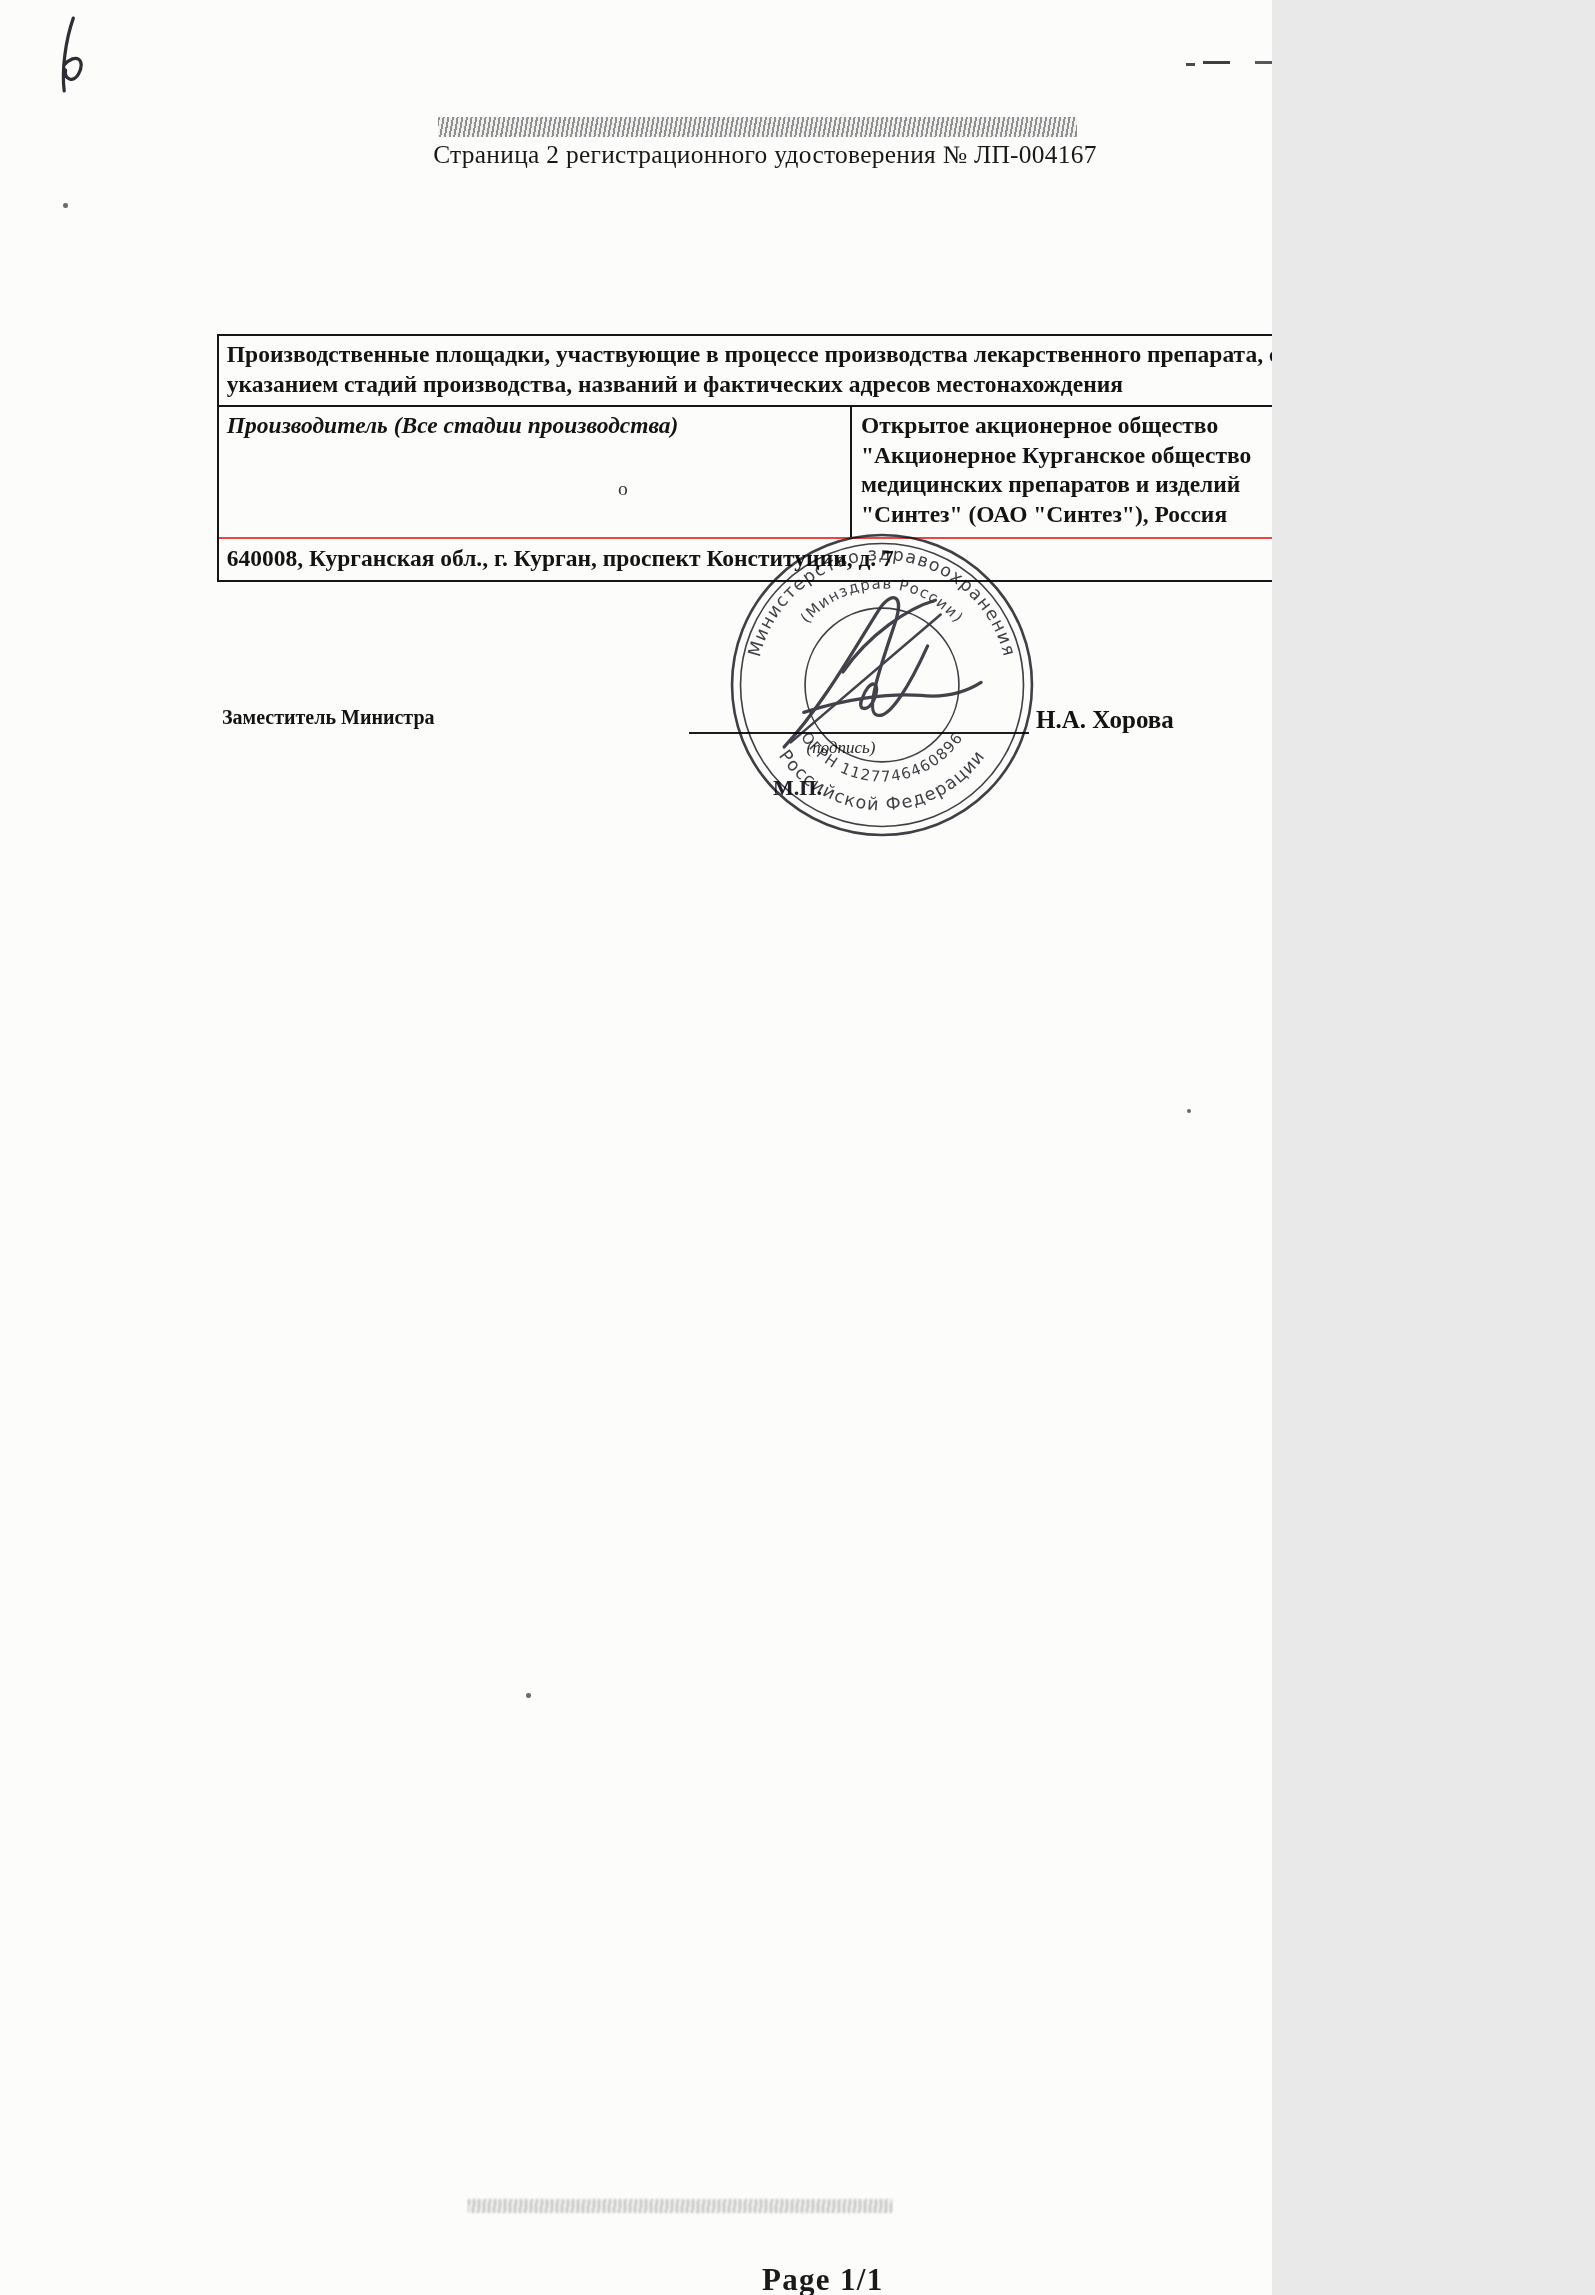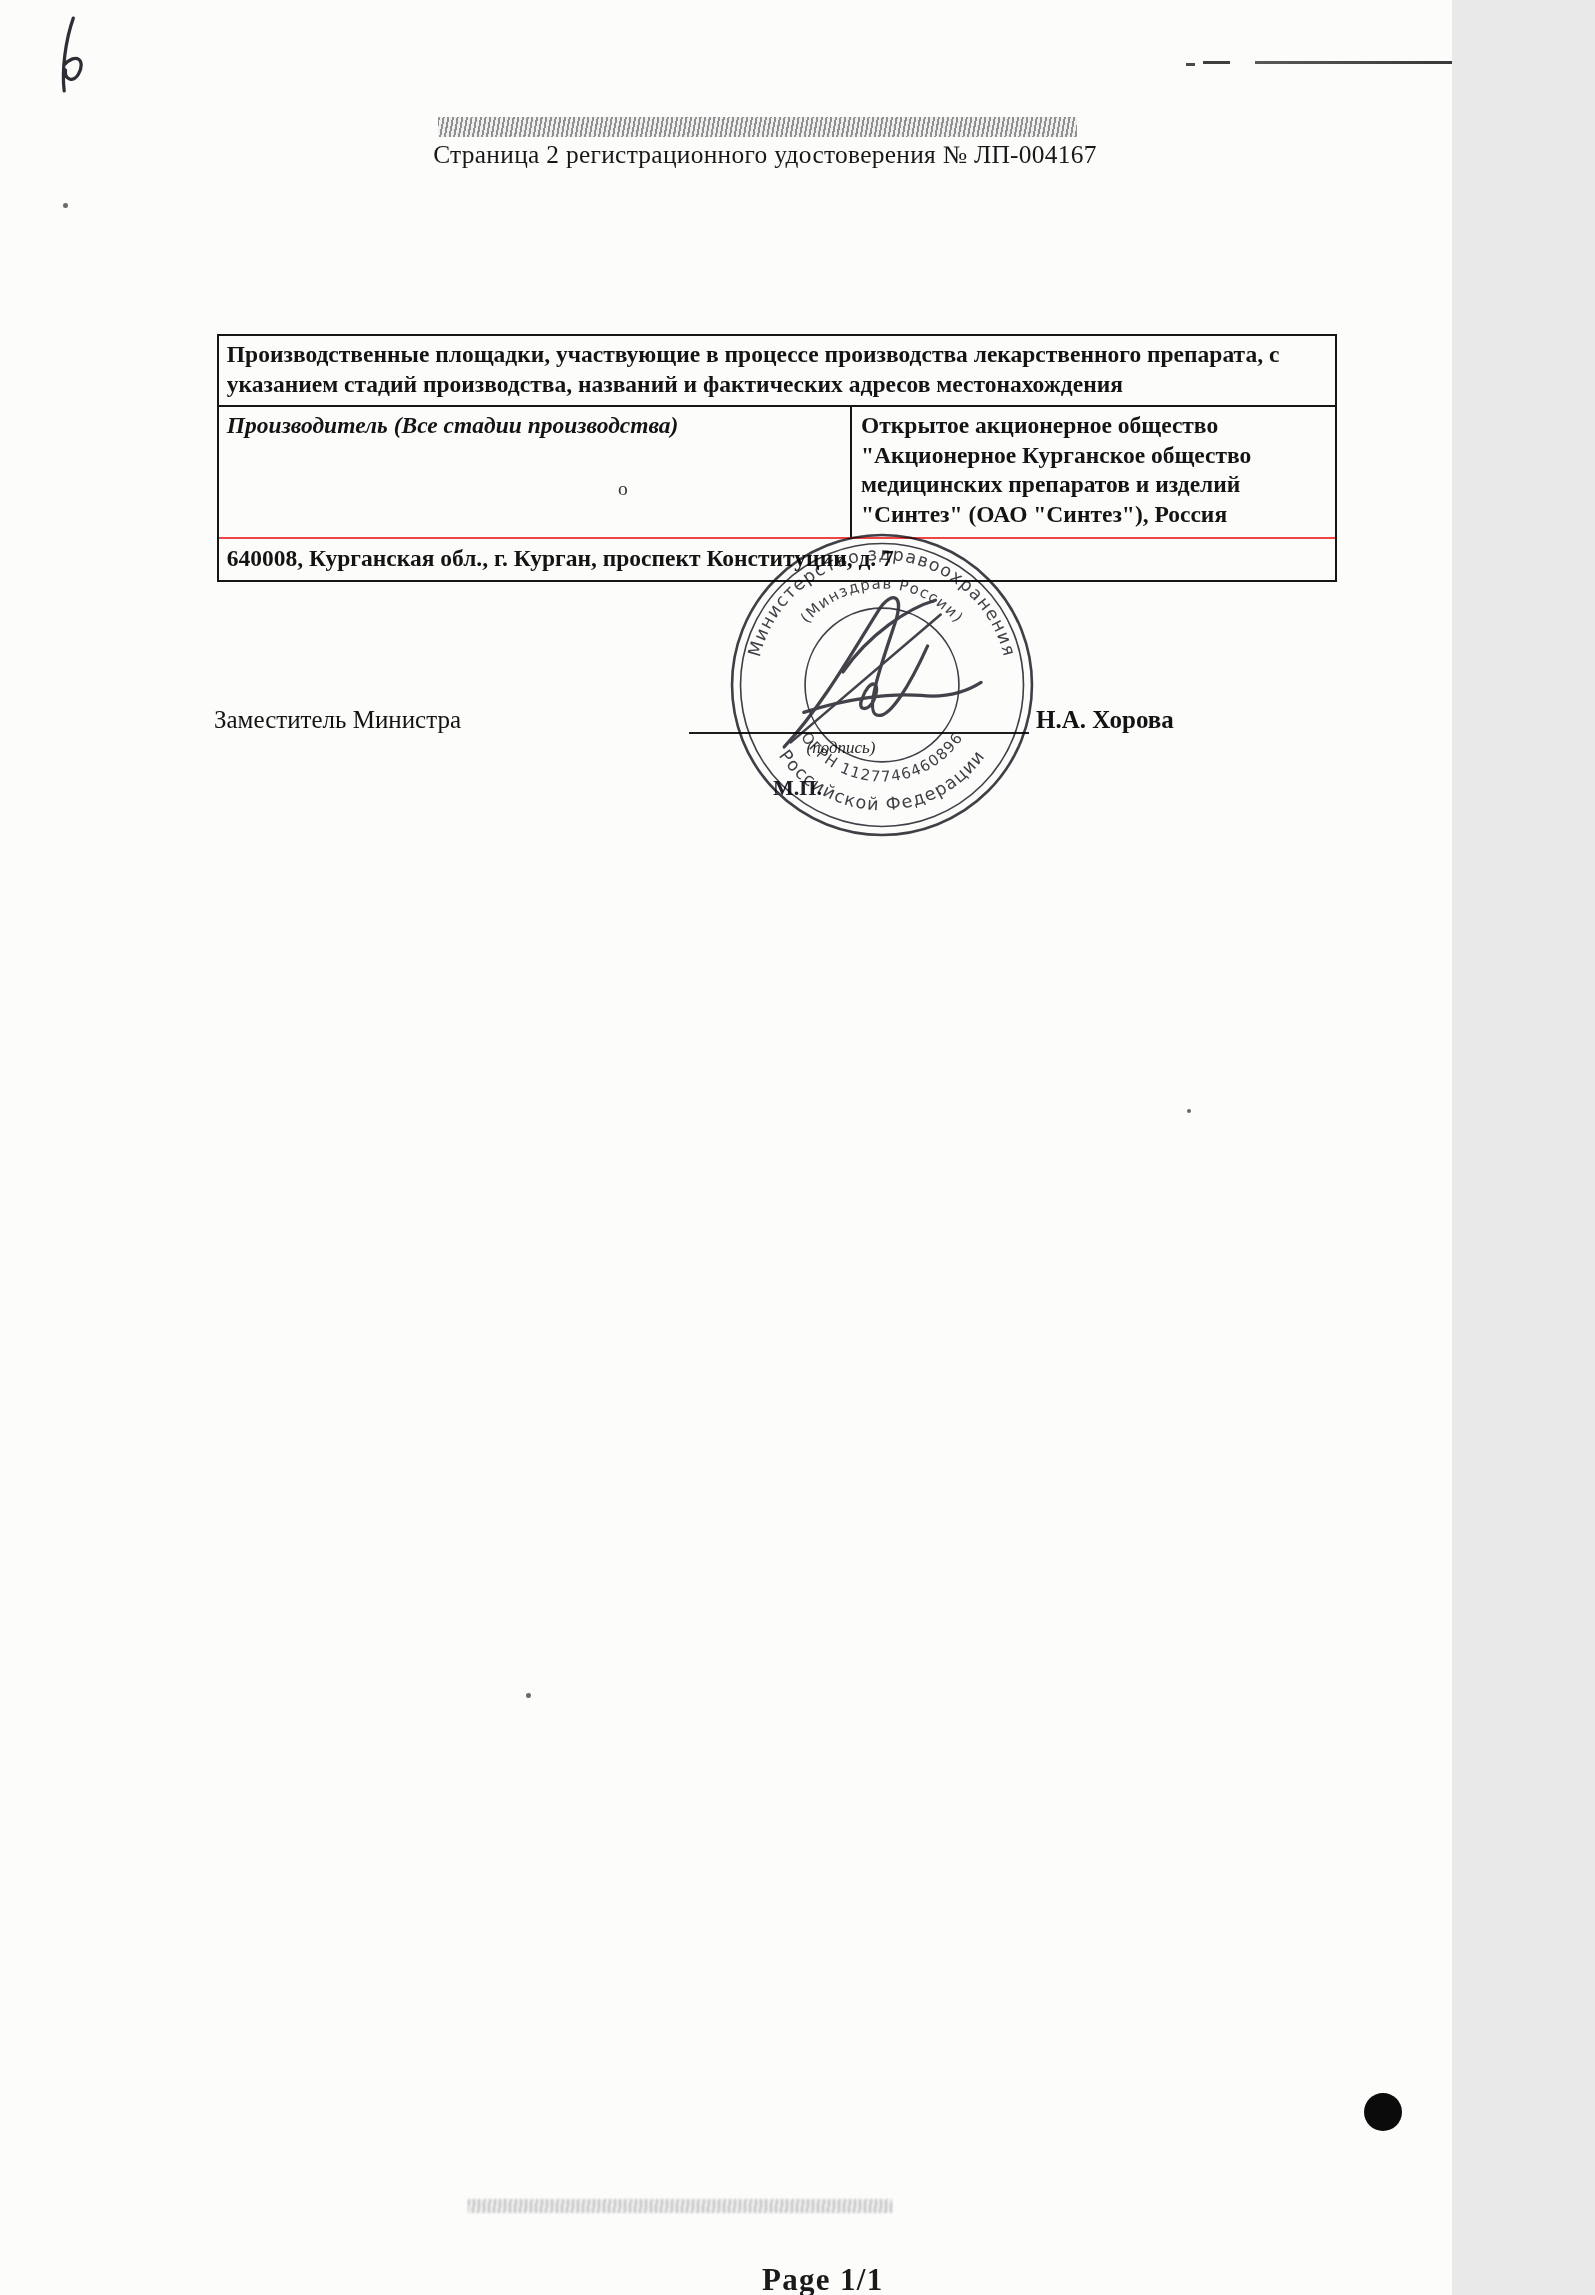--- a/index.html
+++ b/index.html
@@ -7,21 +7,21 @@
     --ink:#1f1f1f;
   }
   html,body{margin:0;padding:0;}
   body{
     width:1596px;height:2295px;
     background:#e9e9e9;
     font-family:"Liberation Serif","DejaVu Serif",serif;
   }
   .page{
     position:relative;
-    width:1452px;height:2295px;
+    width:1272px;height:2295px;
     background:#fcfcfb;
     overflow:hidden;
     color:var(--ink);
   }
   
   .pen-mark{position:absolute;left:46px;top:14.3px;width:65px;height:85px;}
   .speck{position:absolute;background:#6a6a6a;border-radius:50%;}
   .speck1{left:63px;top:203px;width:4.6px;height:4.6px;}
   .speck2{left:1466px;top:196px;width:6.5px;height:7.8px;transform:rotate(20deg);background:#555;}
   .speck3{left:1452px;top:497px;width:3.9px;height:6.5px;background:#777;}
@@ -54,21 +54,21 @@
     position:absolute;left:217px;top:334px;width:1116px;
     border:2px solid #161616;font-size:23.5px;font-weight:bold;line-height:1.27;color:#141414;
   }
   .t-header{padding:3.9px 7.8px 5.2px 7.8px;border-bottom:2px solid #161616;}
   .t-split{display:flex;min-height:130px;border-bottom:2px solid #ef4444;}
   .t-cell-left{width:633px;padding:3.9px 7.8px;font-style:italic;position:relative;box-sizing:border-box;border-right:2px solid #161616;}
   .t-cell-right{flex:1;padding:3.9px 9px;box-sizing:border-box;}
   .stray-o{position:absolute;left:399px;top:70px;font-size:19.6px;font-style:normal;font-weight:normal;color:#333;}
   .t-address{padding:5.2px 7.8px 6.5px 7.8px;min-height:29px;}
   
-  .sig-title{position:absolute;left:214px;top:706px;font-size:25px;font-weight:normal;color:#131313;}
+  .sig-title{position:absolute;left:222px;top:706px;font-size:20px;font-weight:bold;color:#131313;}
   .sig-line{position:absolute;left:689px;top:710px;width:340px;height:22px;border-bottom:2px solid #1c1c1c;}
   .sig-caption{position:absolute;left:730px;top:738px;width:222px;text-align:center;font-size:17px;color:#2a2a2a;font-style:italic;}
   .sig-name{position:absolute;left:1036px;top:706px;font-size:25px;font-weight:bold;color:#131313;}
   .mp-mark{position:absolute;left:773px;top:775px;font-size:22px;font-weight:bold;color:#20202a;}
   
   .stamp{
     position:absolute;left:719px;top:522px;width:326px;height:326px;
     opacity:.9;mix-blend-mode:multiply;
   }
   .stamp-text{

